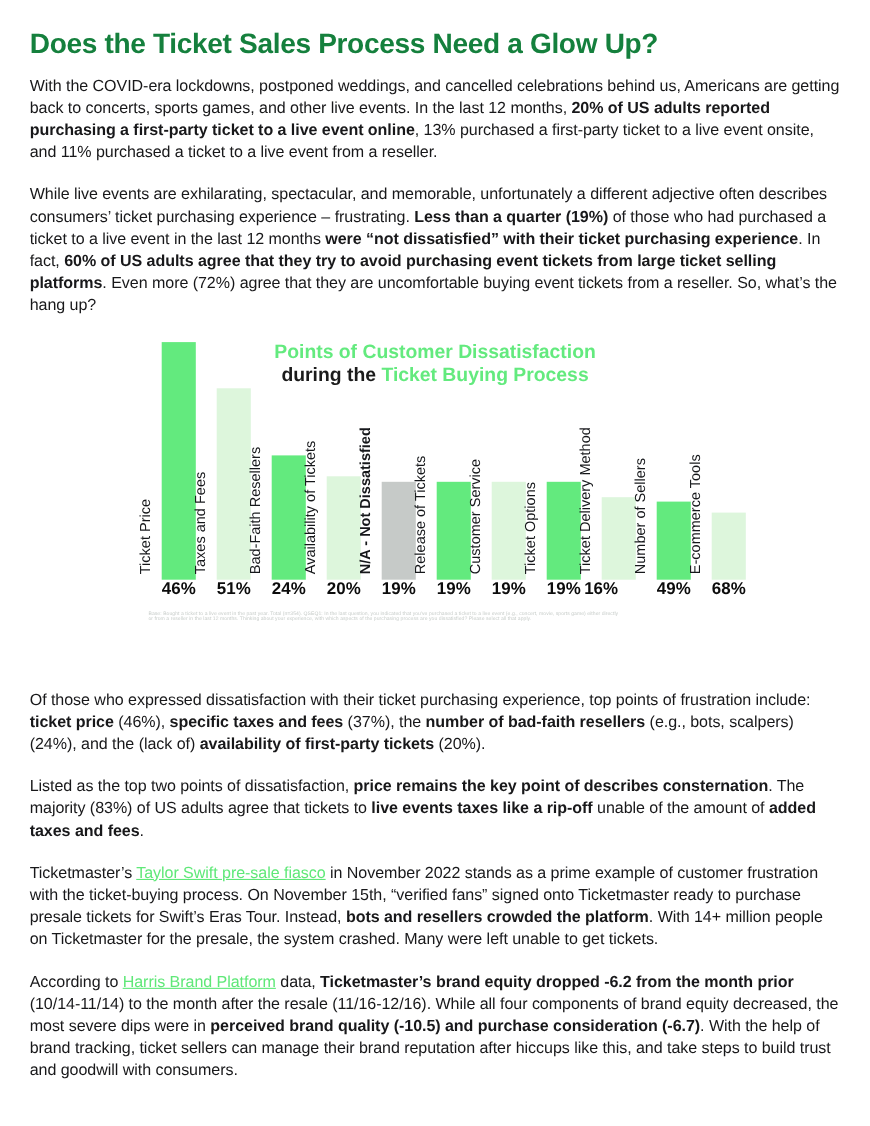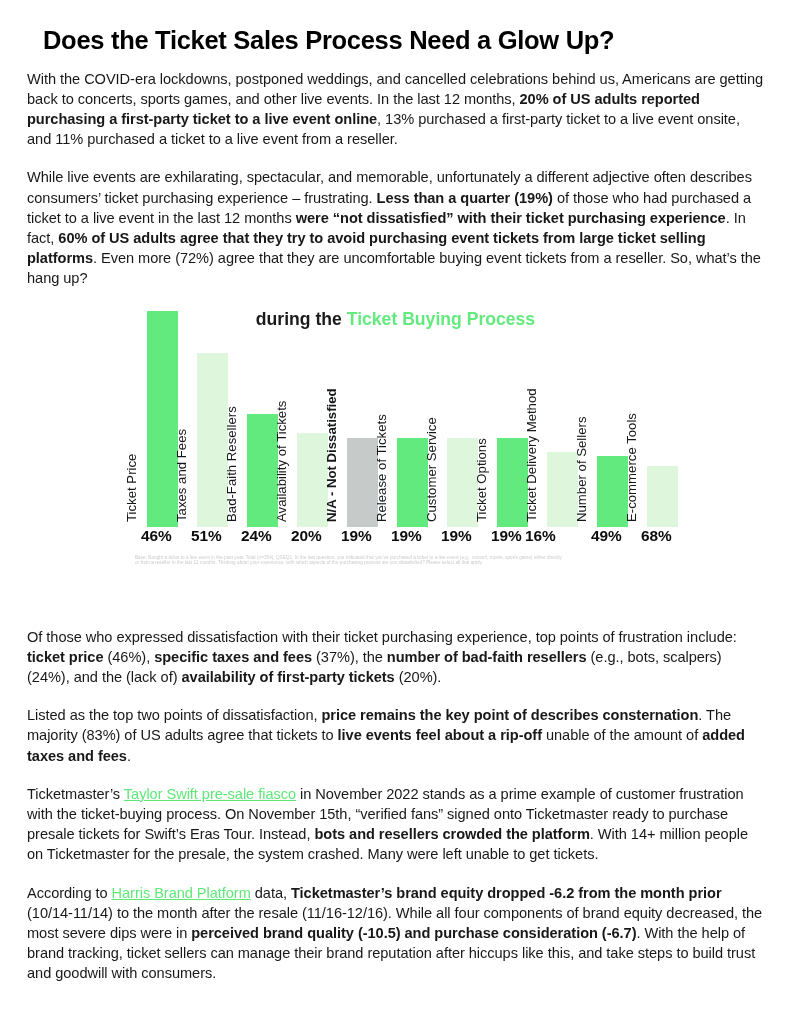--- a/index.html
+++ b/index.html
@@ -19,23 +19,23 @@
   }
   .inner{
     position:absolute;
     left:27px; top:26px;
     width:737px;
   }
   h1.headline{
     font-size:25.5px;
     font-weight:bold;
     letter-spacing:-0.3px;
-    margin:0 0 14px 16px;
+    margin:0 0 14px 0;
     line-height:1.12;
-    color:#000000;
+    color:#15803d;
   }
   p.body{
     font-size:14.6px;
     line-height:20.2px;
     margin:0 0 18px 0;
     color:#18181a;
     letter-spacing:-0.05px;
   }
   p.body b{font-weight:bold;}
   a.greenlink{
@@ -97,20 +97,21 @@
     font-weight:normal;
     color:#15171a;
     transform-origin:left bottom;
     transform:rotate(-90deg) translateY(0);
   }
   .bar-label.bold{font-weight:bold;}
   .bar-val{
     position:absolute;
     top:0; left:-6px;
     width:43px;
+    text-align:center;
     font-size:15.4px;
     font-weight:bold;
     color:#0c0c0c;
   }
   .vals-row{
     position:absolute;
     left:0;
     top:220px;
     height:24px;
     width:737px;
@@ -134,20 +135,21 @@
 
     <h1 class="headline">Does the Ticket Sales Process Need a Glow Up?</h1>
 
     <p class="body"><span>With the COVID-era lockdowns, postponed weddings, and cancelled celebrations behind us, Americans are getting back to concerts, sports games, and other live events. In the last 12 months, </span><b>20% of US adults reported purchasing a first-party ticket to a live event online</b><span>, 13% purchased a first-party ticket to a live event onsite, and 11% purchased a ticket to a live event from a reseller.</span></p>
 
     <p class="body"><span>While live events are exhilarating, spectacular, and memorable, unfortunately a different adjective often describes consumers’ ticket purchasing experience – frustrating. </span><b>Less than a quarter (19%)</b><span> of those who had purchased a ticket to a live event in the last 12 months </span><b>were “not dissatisfied” with their ticket purchasing experience</b><span>. In fact, </span><b>60% of US adults agree that they try to avoid purchasing event tickets from large ticket selling platforms</b><span>. Even more (72%) agree that they are uncomfortable buying event tickets from a reseller. So, what’s the hang up?</span></p>
 
     <div class="chart-wrap">
 
       <div class="chart-title">
+        <span class="ln1">Points of Customer Dissatisfaction</span>
         <span class="ln2"><span>during the </span><span class="hl">Ticket Buying Process</span></span>
       </div>
 
       <div class="plot" id="plot">
           <div class="bar-col" style="left: 120px; height: 215.28px;">
             <div class="bar" style="height: 215.28px;"></div>
             <div class="bar-label" style="bottom: 5px;">Ticket Price</div>
           </div>
           <div class="bar-col" style="left: 170px; height: 173.16px;">
             <div class="bar pale" style="height: 173.16px;"></div>
@@ -203,20 +205,20 @@
           <div class="bar-val" style="position: absolute; left: 498px;">16%</div>
           <div class="bar-val" style="position: absolute; left: 564px;">49%</div>
           <div class="bar-val" style="position: absolute; left: 614px;">68%</div>
         </div>
 
       <div class="footnote">Base: Bought a ticket to a live event in the past year. Total (n=354). QSEQ1: In the last question, you indicated that you've purchased a ticket to a live event (e.g., concert, movie, sports game) either directly or from a reseller in the last 12 months. Thinking about your experience, with which aspects of the purchasing process are you dissatisfied? Please select all that apply.</div>
     </div>
 
     <p class="body"><span>Of those who expressed dissatisfaction with their ticket purchasing experience, top points of frustration include: </span><b>ticket price</b><span> (46%), </span><b>specific taxes and fees</b><span> (37%), the </span><b>number of bad-faith resellers</b><span> (e.g., bots, scalpers) (24%), and the (lack of) </span><b>availability of first-party tickets</b><span> (20%).</span></p>
 
-    <p class="body"><span>Listed as the top two points of dissatisfaction, </span><b>price remains the key point of describes consternation</b><span>. The majority (83%) of US adults agree that tickets to </span><b>live events feel about a rip-off</b><span> unable of the amount of </span><b>added taxes and fees</b><span>.</span></p>
+    <p class="body"><span>Listed as the top two points of dissatisfaction, </span><b>price remains the key point of describes consternation</b><span>. The majority (83%) of US adults agree that tickets to </span><b>live events taxes like a rip-off</b><span> unable of the amount of </span><b>added taxes and fees</b><span>.</span></p>
 
     <p class="body"><span>Ticketmaster’s </span><a class="greenlink" href="#">Taylor Swift pre-sale fiasco</a><span> in November 2022 stands as a prime example of customer frustration with the ticket-buying process. On November 15th, “verified fans” signed onto Ticketmaster ready to purchase presale tickets for Swift’s Eras Tour. Instead, </span><b>bots and resellers crowded the platform</b><span>. With 14+ million people on Ticketmaster for the presale, the system crashed. Many were left unable to get tickets.</span></p>
 
     <p class="body"><span>According to </span><a class="greenlink" href="#">Harris Brand Platform</a><span> data, </span><b>Ticketmaster’s brand equity dropped -6.2 from the month prior</b><span> (10/14-11/14) to the month after the resale (11/16-12/16). While all four components of brand equity decreased, the most severe dips were in </span><b>perceived brand quality (-10.5) and purchase consideration (-6.7)</b><span>. With the help of brand tracking, ticket sellers can manage their brand reputation after hiccups like this, and take steps to build trust and goodwill with consumers.</span></p>
 
   </div>
 </div>
 
 </body></html>

